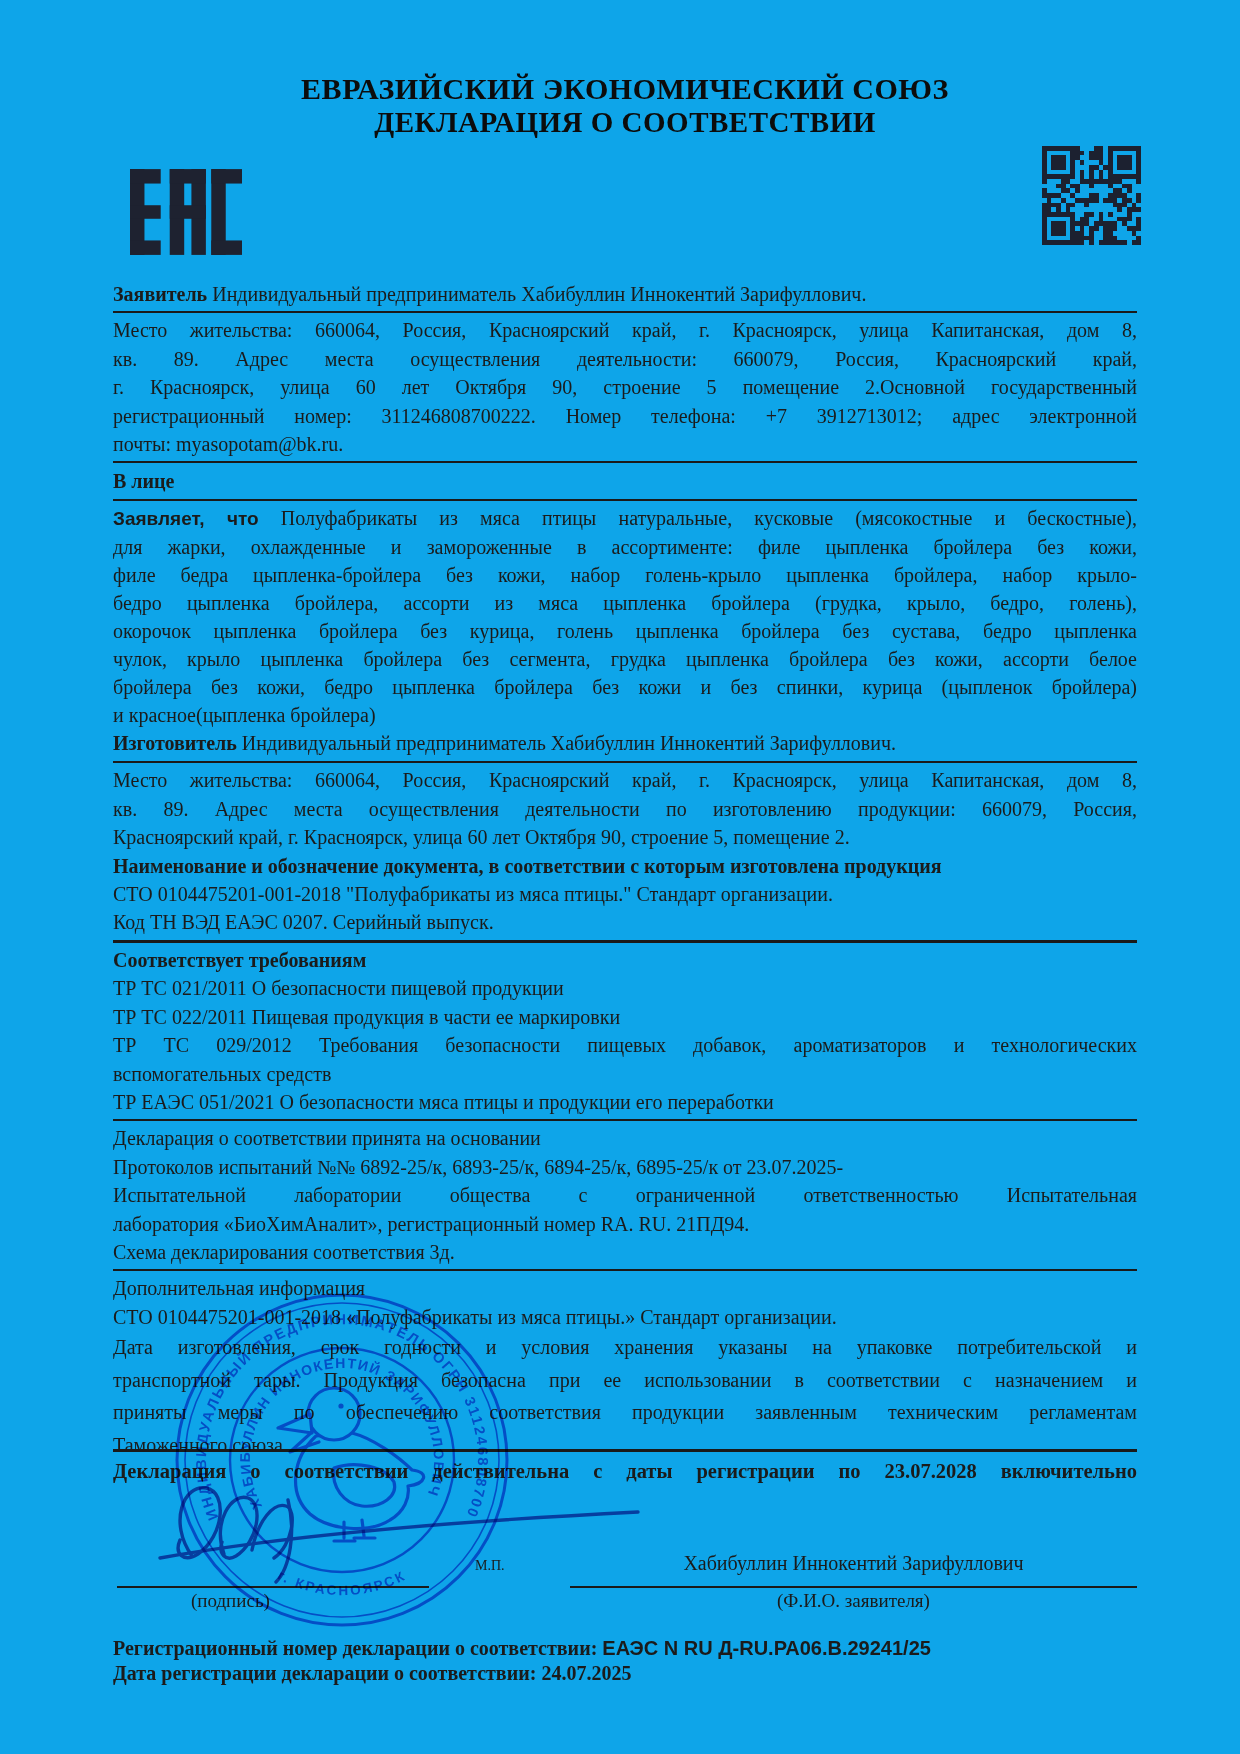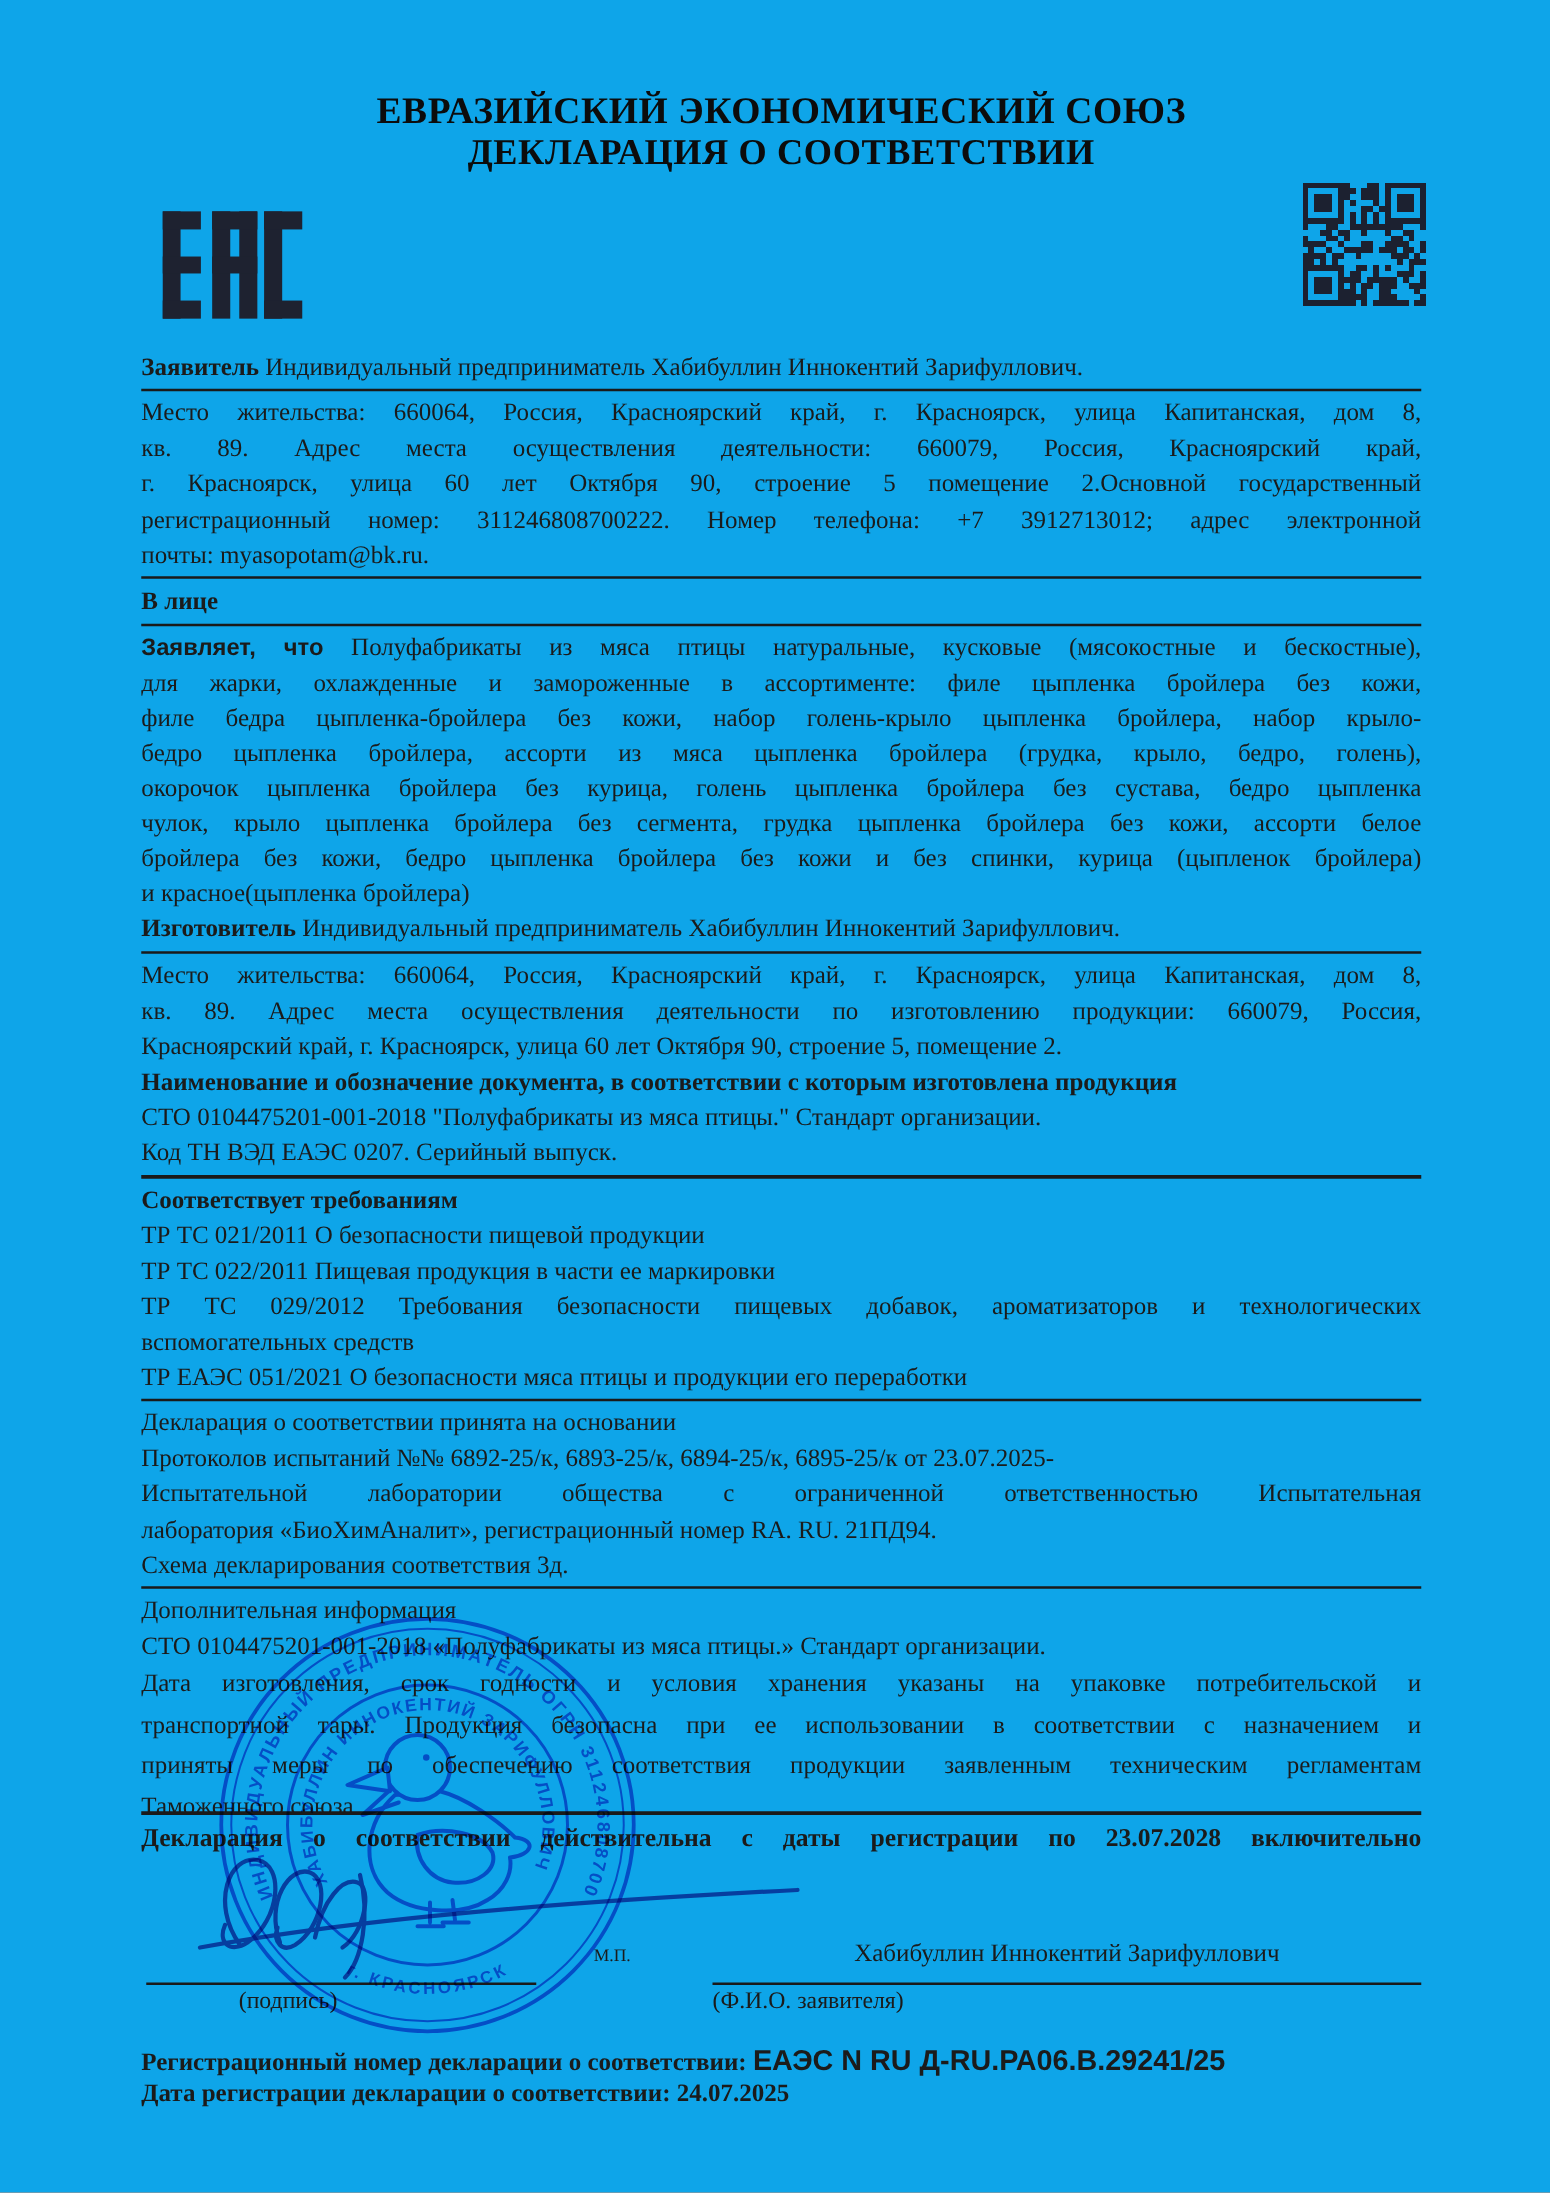--- a/index.html
+++ b/index.html
@@ -26,23 +26,23 @@
   .bold-head{font-weight:bold;}
   .addl-text{line-height:32.5px;}
   .bottom{position:absolute;left:113px;top:1446px;width:1024px;font-size:20px;}
   .validity{font-weight:bold;font-size:20.5px;line-height:30px;text-align:justify;text-align-last:justify;margin-top:4px;}
   .sigarea{position:relative;height:112px;}
   .sig-line{position:absolute;left:4px;top:100px;width:312px;border-top:2px solid #1a1a1a;}
   .mp{position:absolute;left:362px;top:72px;font-size:14px;}
   .fio-name{position:absolute;left:457px;top:66px;width:567px;text-align:center;font-size:20px;}
   .fio-line{position:absolute;left:457px;top:100px;width:567px;border-top:2px solid #1a1a1a;}
   .sig-caption{position:absolute;left:78px;top:104px;font-size:19px;}
-  .fio-caption{position:absolute;left:457px;top:104px;width:567px;font-size:19px;}
+  .fio-caption{position:absolute;left:457px;top:104px;width:567px;text-align:center;font-size:19px;}
   .regline{margin-top:36px;font-weight:bold;font-size:20px;line-height:28px;}
-  .regnum{font-family:"Liberation Sans","DejaVu Sans",sans-serif;font-weight:bold;font-size:23px;}
+  .regnum{font-family:"Liberation Sans","DejaVu Sans",sans-serif;font-weight:bold;font-size:20px;}
   .dateline{font-weight:bold;font-size:20px;}
   .stamp{position:absolute;left:172px;top:1282px;width:340px;height:356px;mix-blend-mode:multiply;opacity:.93;}
   .stamp text{fill:#2f6fd6;font-family:"Liberation Sans","DejaVu Sans",sans-serif;font-weight:600;}
   .signature{position:absolute;left:140px;top:1462px;width:520px;height:130px;mix-blend-mode:multiply;}
 </style>
 </head>
 <body>
 
 <div class="page">
 

